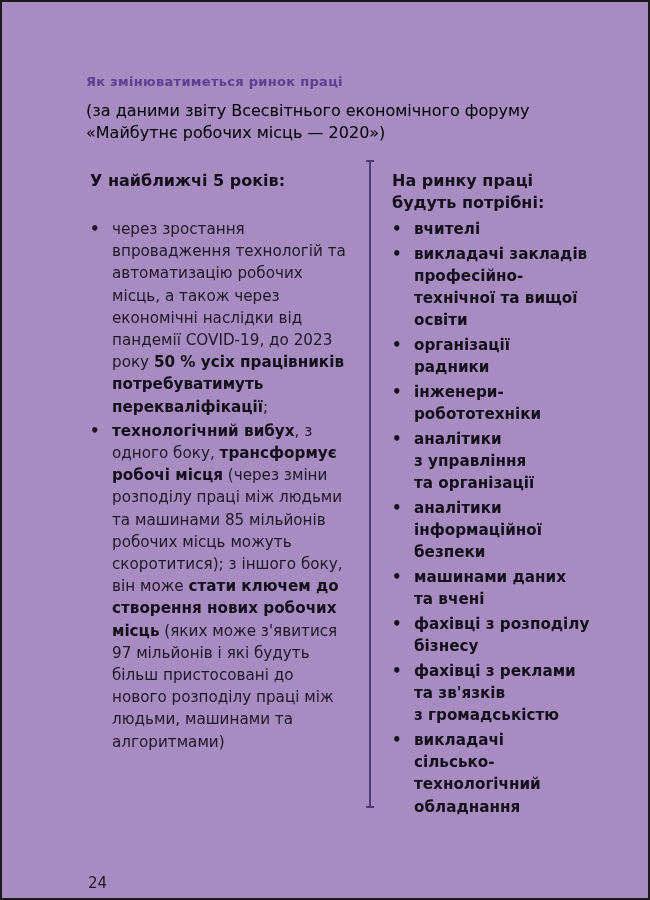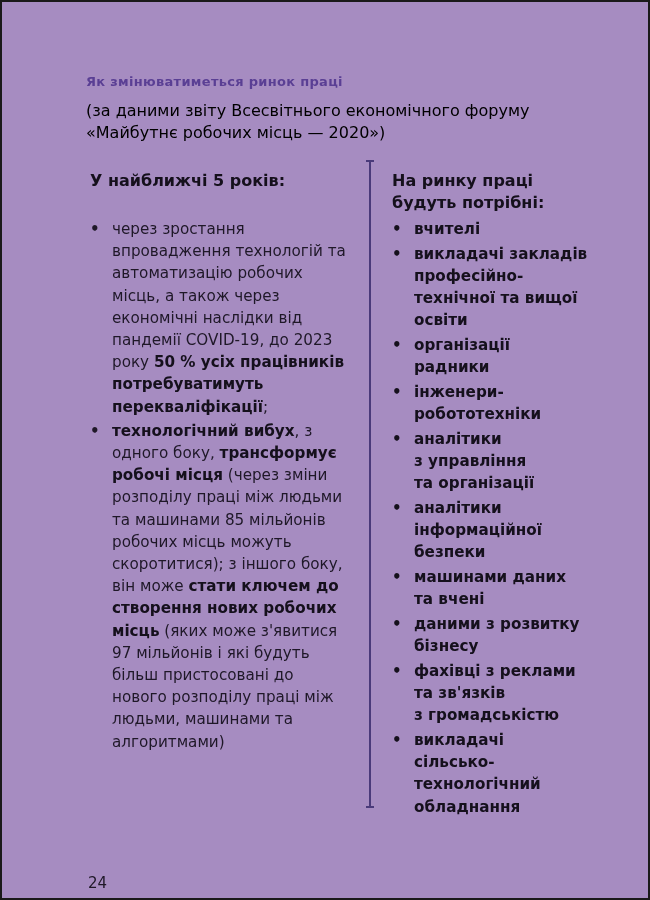--- a/index.html
+++ b/index.html
@@ -195,21 +195,21 @@
         <span class="line">інформаційної</span>
         <span class="line">безпеки</span>
       </li>
       <li>
         <span class="bullet">•</span>
         <span class="line">машинами даних</span>
         <span class="line">та вчені</span>
       </li>
       <li>
         <span class="bullet">•</span>
-        <span class="line">даними з розвитку</span>
+        <span class="line">фахівці з розподілу</span>
         <span class="line">бізнесу</span>
       </li>
       <li>
         <span class="bullet">•</span>
         <span class="line">фахівці з реклами</span>
         <span class="line">та зв'язків</span>
         <span class="line">з громадськістю</span>
       </li>
       <li>
         <span class="bullet">•</span>

